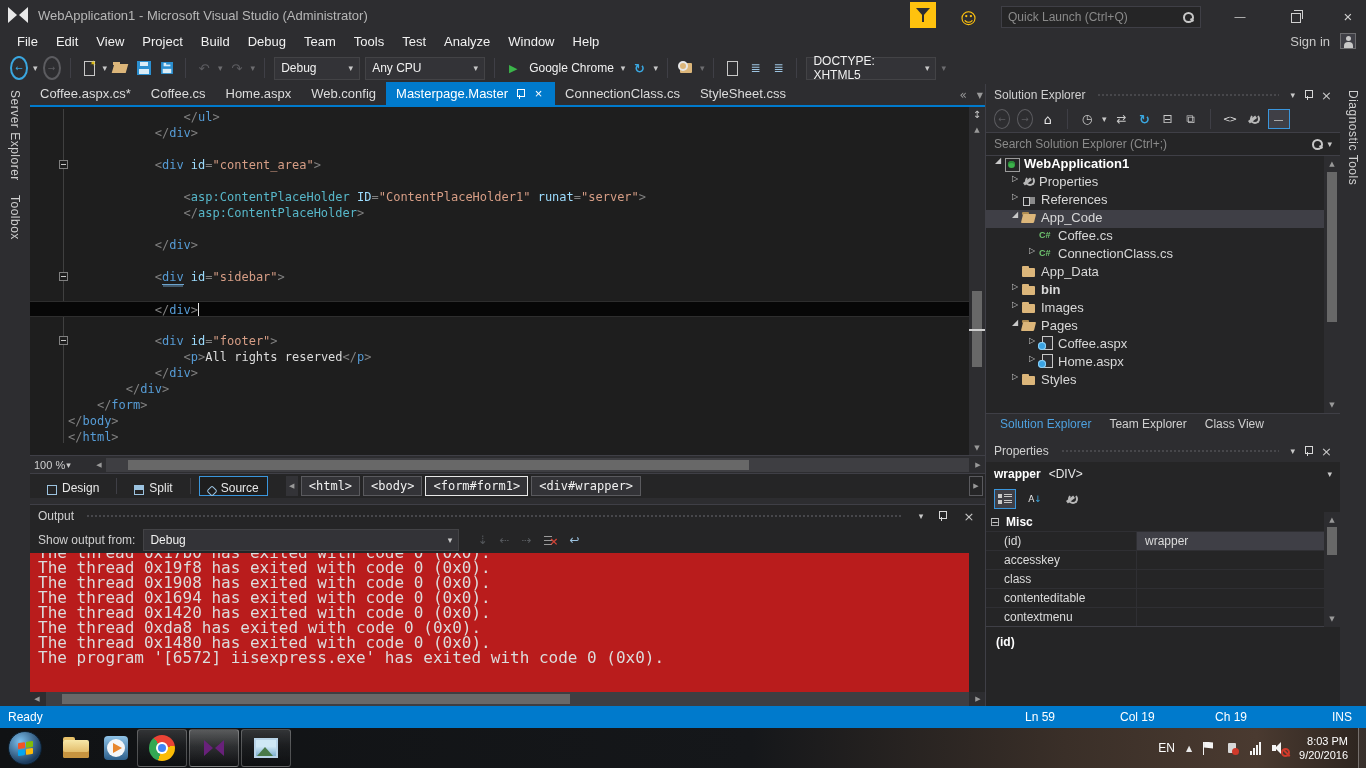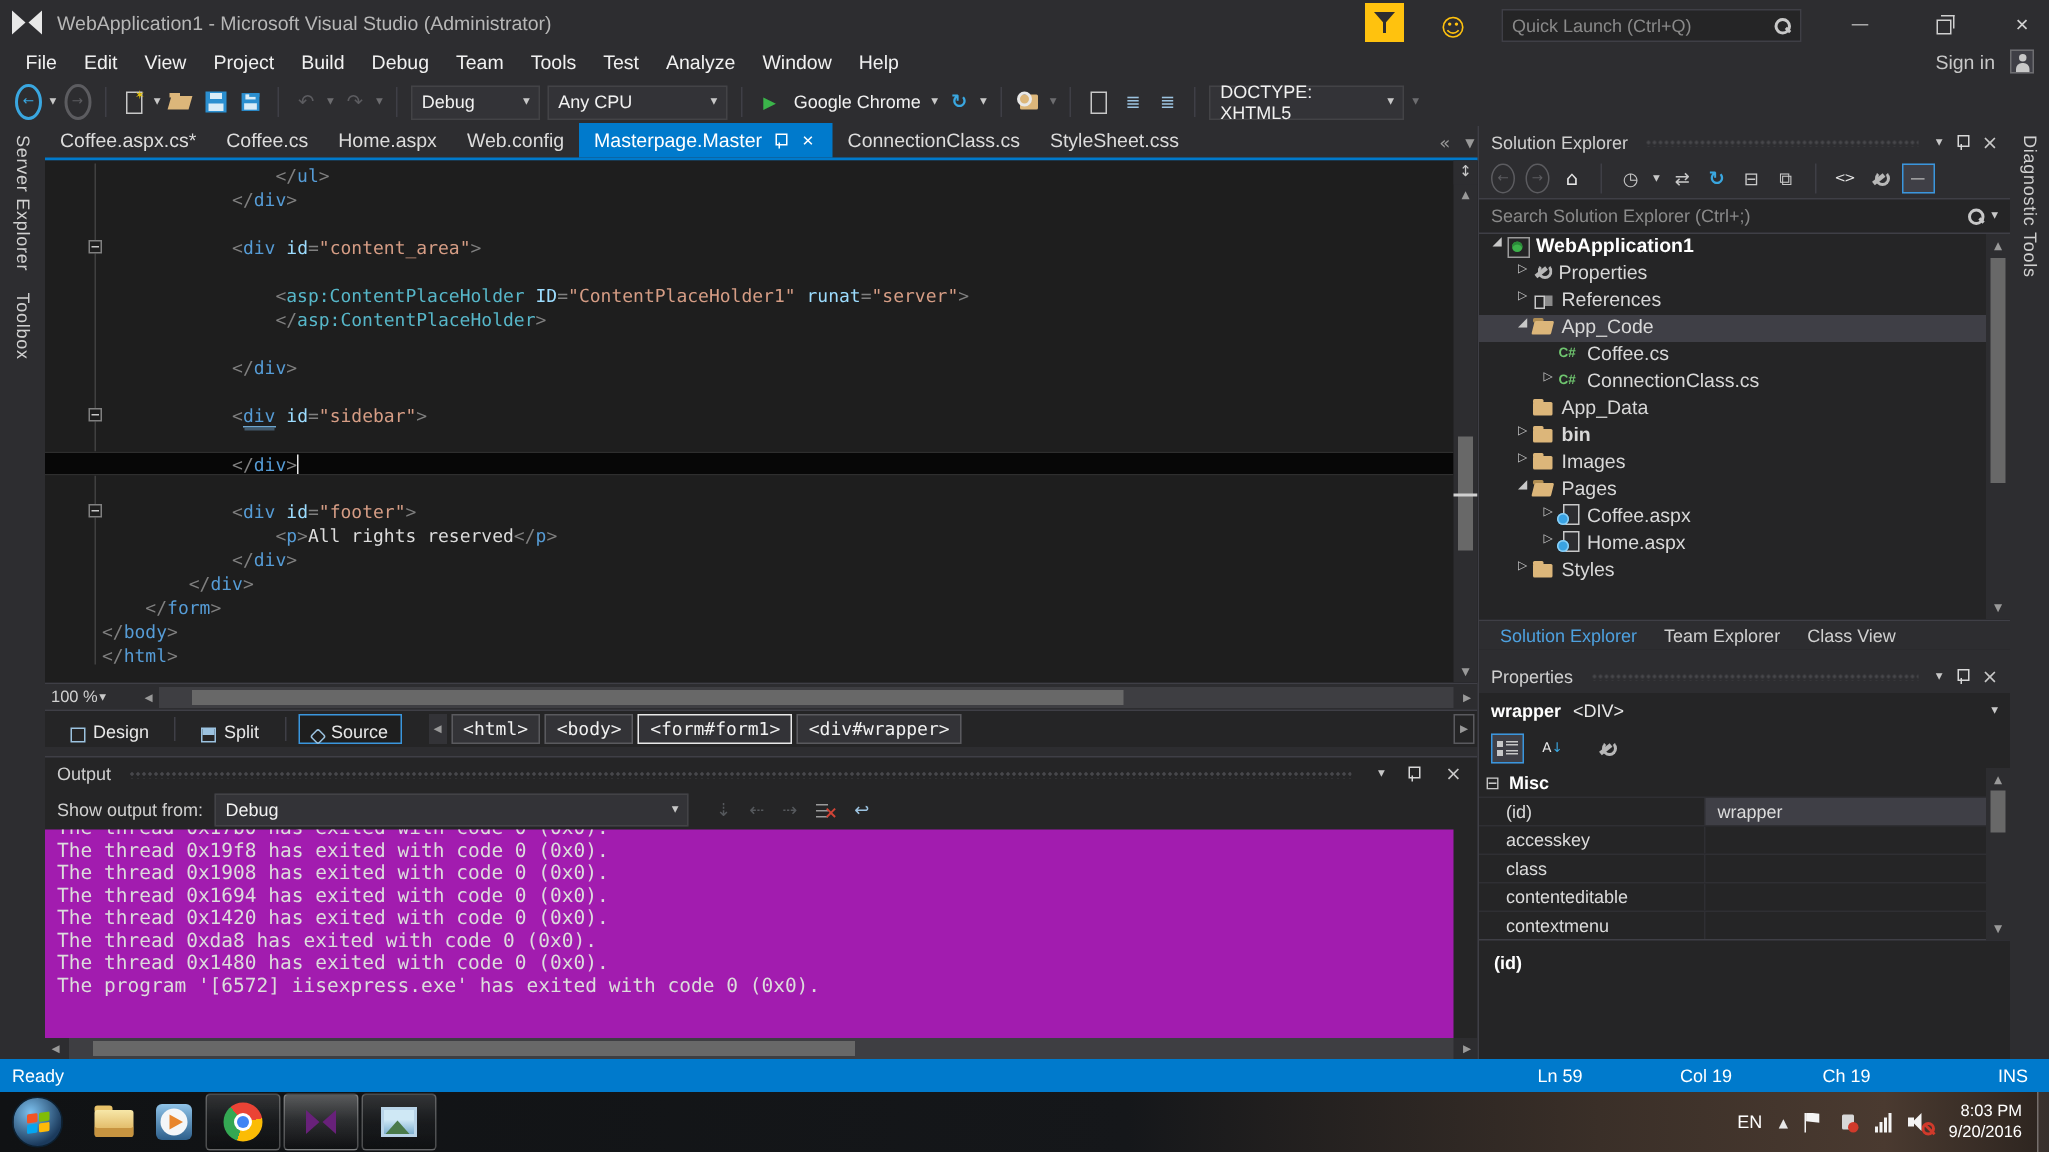--- a/index.html
+++ b/index.html
@@ -209,21 +209,21 @@
 
 
 .output{height:202px;display:flex;flex-direction:column;background:#252526;border-top:1px solid #3f3f46}
 .pnlhead{height:22px;display:flex;align-items:center;padding:0 8px;gap:8px;color:#d0d0d0;font-size:12px}
 .dots{flex:1;height:5px;background-image:radial-gradient(#47474b 1px,transparent 1.2px);background-size:4px 4px;margin:0 4px}
 .pnlhead .hic{display:inline-flex;align-items:center;justify-content:center;width:16px}
 .outbar{height:26px;display:flex;align-items:center;padding-left:8px;gap:8px;font-size:12px;color:#d0d0d0}
 .outcombo{width:316px;height:22px;background:#333337;border:1px solid #434346;display:flex;align-items:center;padding:0 6px;color:#f1f1f1}
 .outcombo .g-chev{margin-left:auto}
 .outicons{display:flex;align-items:center;gap:12px;margin-left:10px}
-.outbody{flex:1;background:#a21caf;margin:0 16px 0 0;position:relative;overflow:hidden;font-family:"DejaVu Sans Mono",monospace;font-size:13px;line-height:15px;color:#dcdcdc}
+.outbody{flex:1;background:#b91c1c;margin:0 16px 0 0;position:relative;overflow:hidden;font-family:"DejaVu Sans Mono",monospace;font-size:16px;line-height:15px;color:#dcdcdc}
 .outtext{padding:2px 0 0 8px}
 .out-line{white-space:pre}
 .out-line.partial{margin-top:-10px}
 .ouths{height:14px;background:#2d2d30;display:flex;align-items:center}
 .ouths .htrack{margin:0 2px}
 .ouths .hthumb{width:55%;left:16px}
 
 
 .rightpanel{width:355px;display:flex;flex-direction:column;background:#252526;border-left:1px solid #3f3f46}
 .sehead{height:22px;display:flex;align-items:center;padding:0 8px;gap:8px;color:#d0d0d0;font-size:12px;background:#2d2d30}

